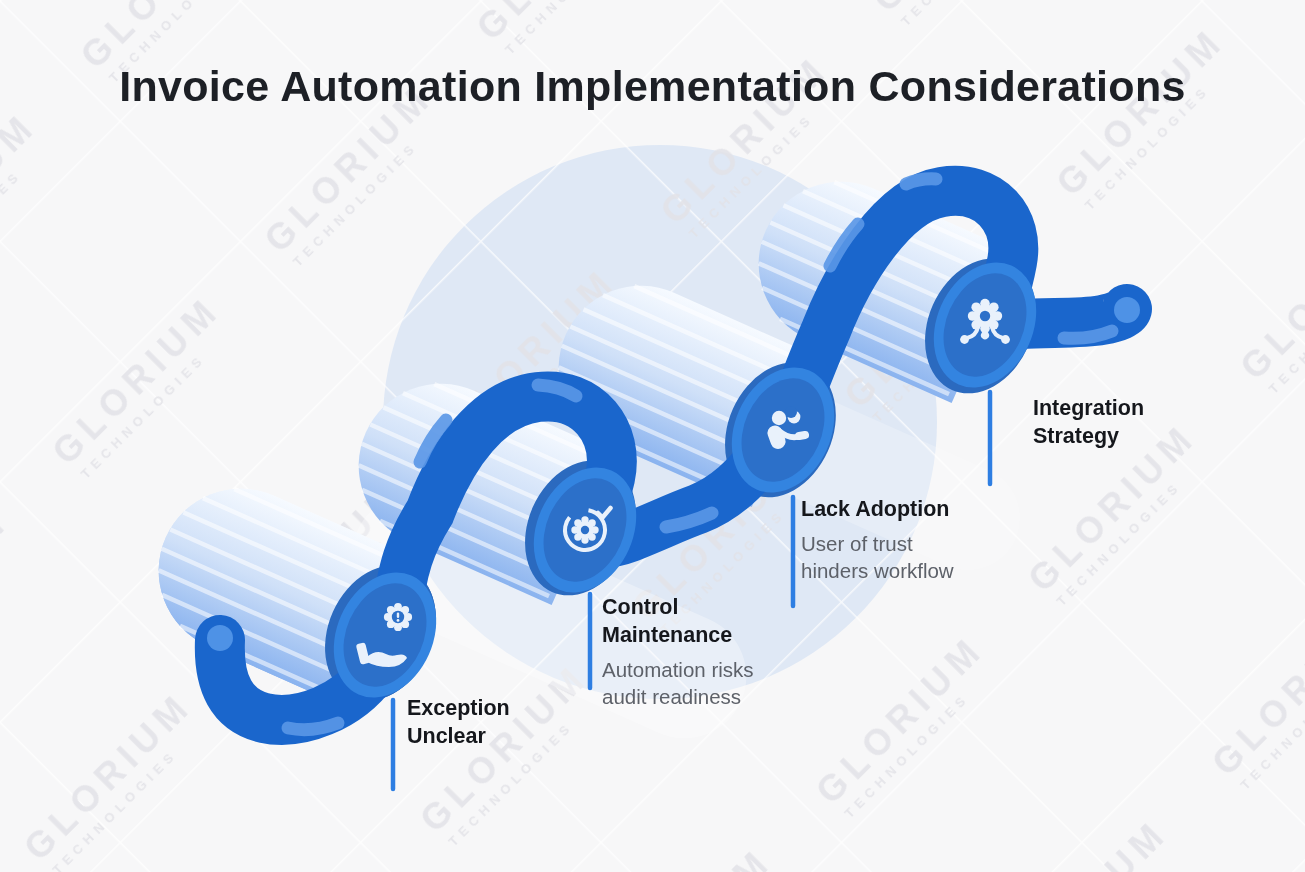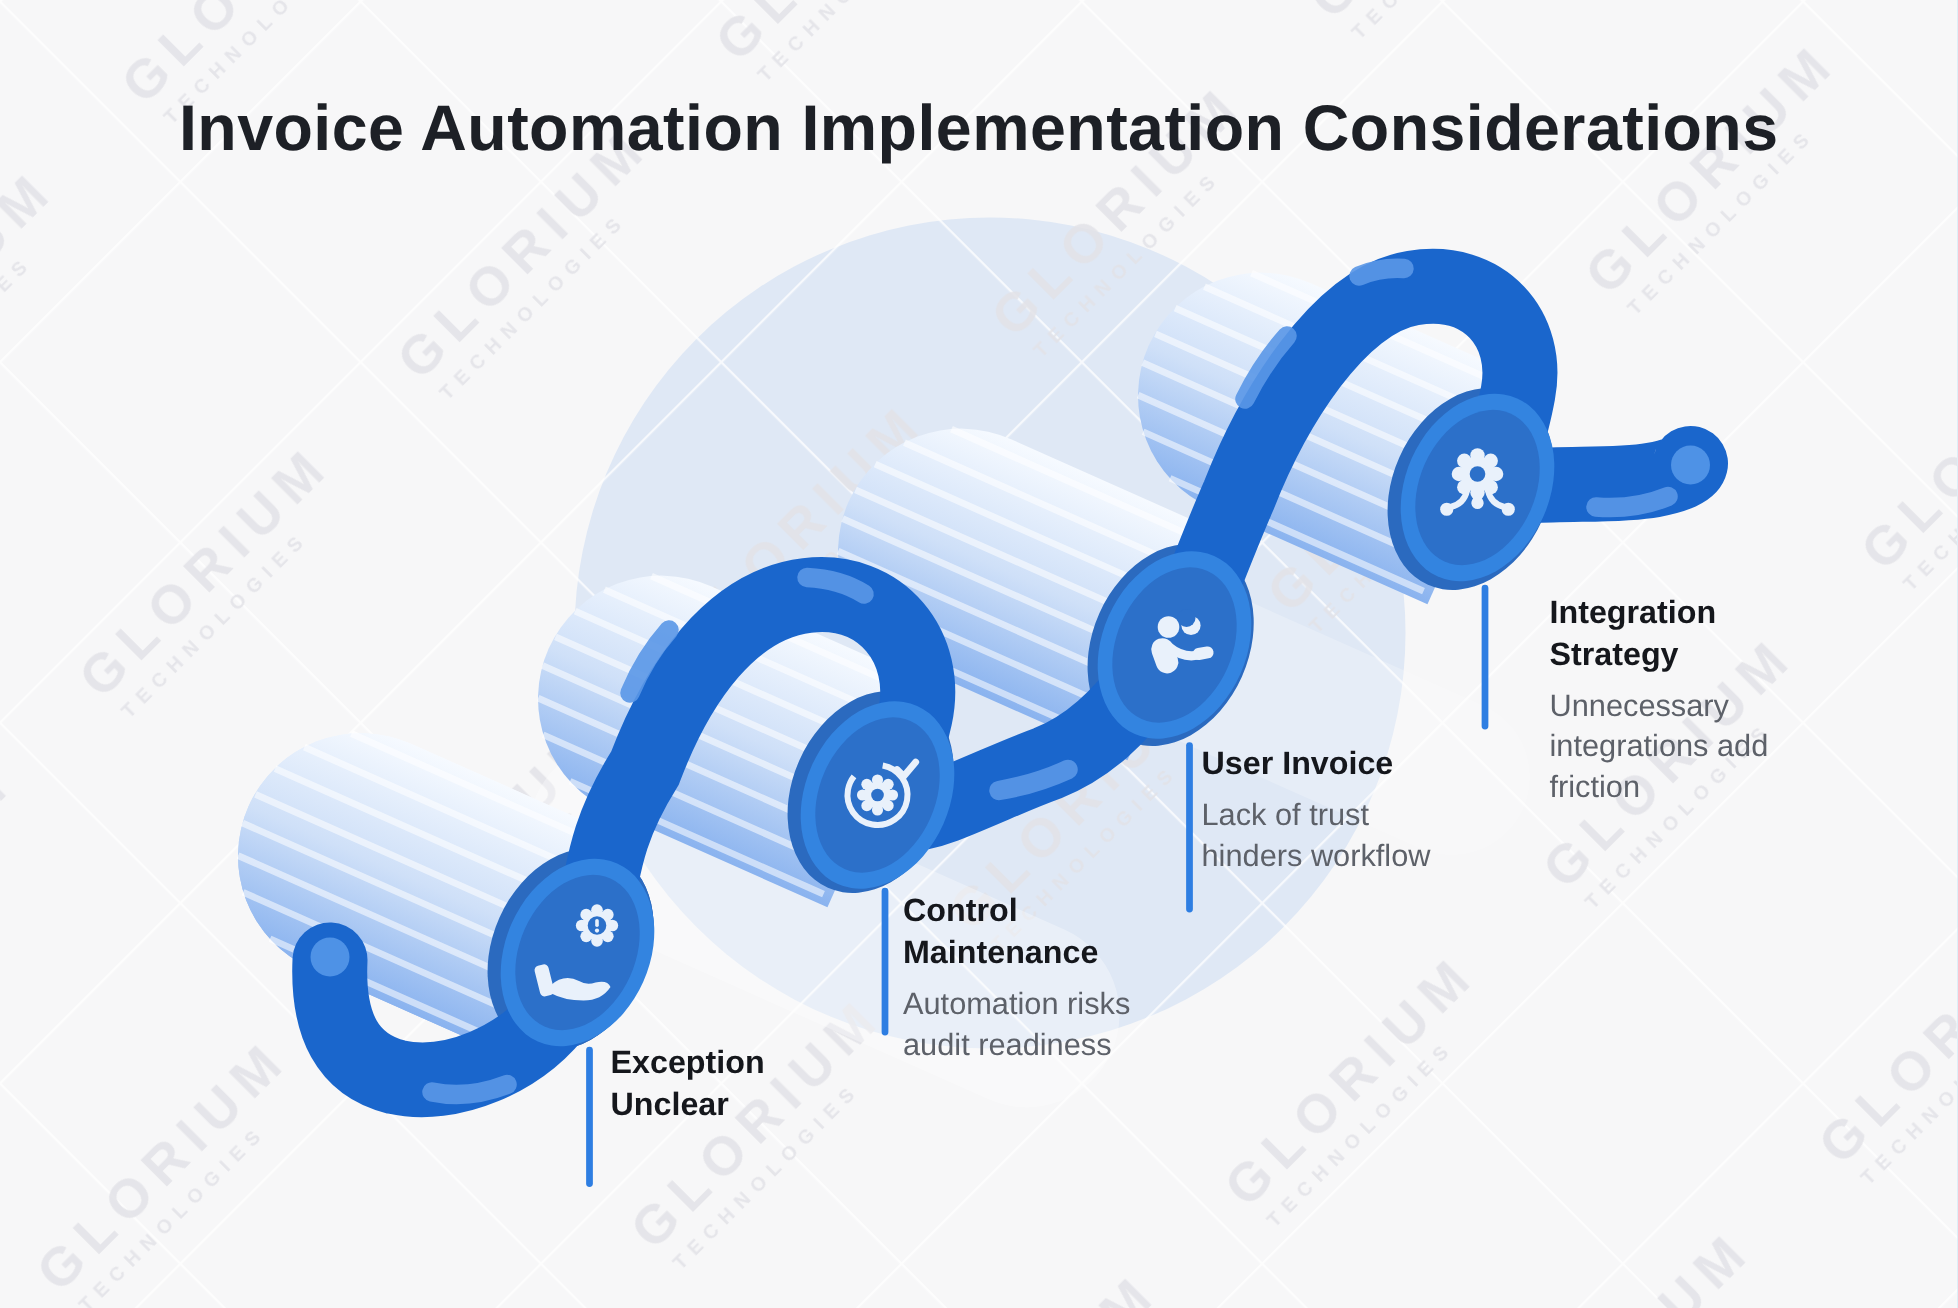--- a/index.html
+++ b/index.html
@@ -188,22 +188,21 @@
   <div class="item" style="left:407px;top:694px;width:152px">
     <div class="item-title">Exception Unclear</div>
   </div>
 
   <div class="item" style="left:602px;top:593px;width:170px">
     <div class="item-title">Control Maintenance</div>
     <div class="item-desc">Automation risks audit readiness</div>
   </div>
 
   <div class="item" style="left:801px;top:495px;width:162px">
-    <div class="item-title">User Invoice</div>
-    <div class="item-desc">Lack of trust hinders workflow</div>
+    <div class="item-title">Lack Adoption</div>
+    <div class="item-desc">User of trust hinders workflow</div>
   </div>
 
   <div class="item" style="left:1033px;top:394px;width:172px">
     <div class="item-title">Integration Strategy</div>
-    <div class="item-desc">Unnecessary integrations add friction</div>
   </div>
 
 </div>
 
 </body></html>

